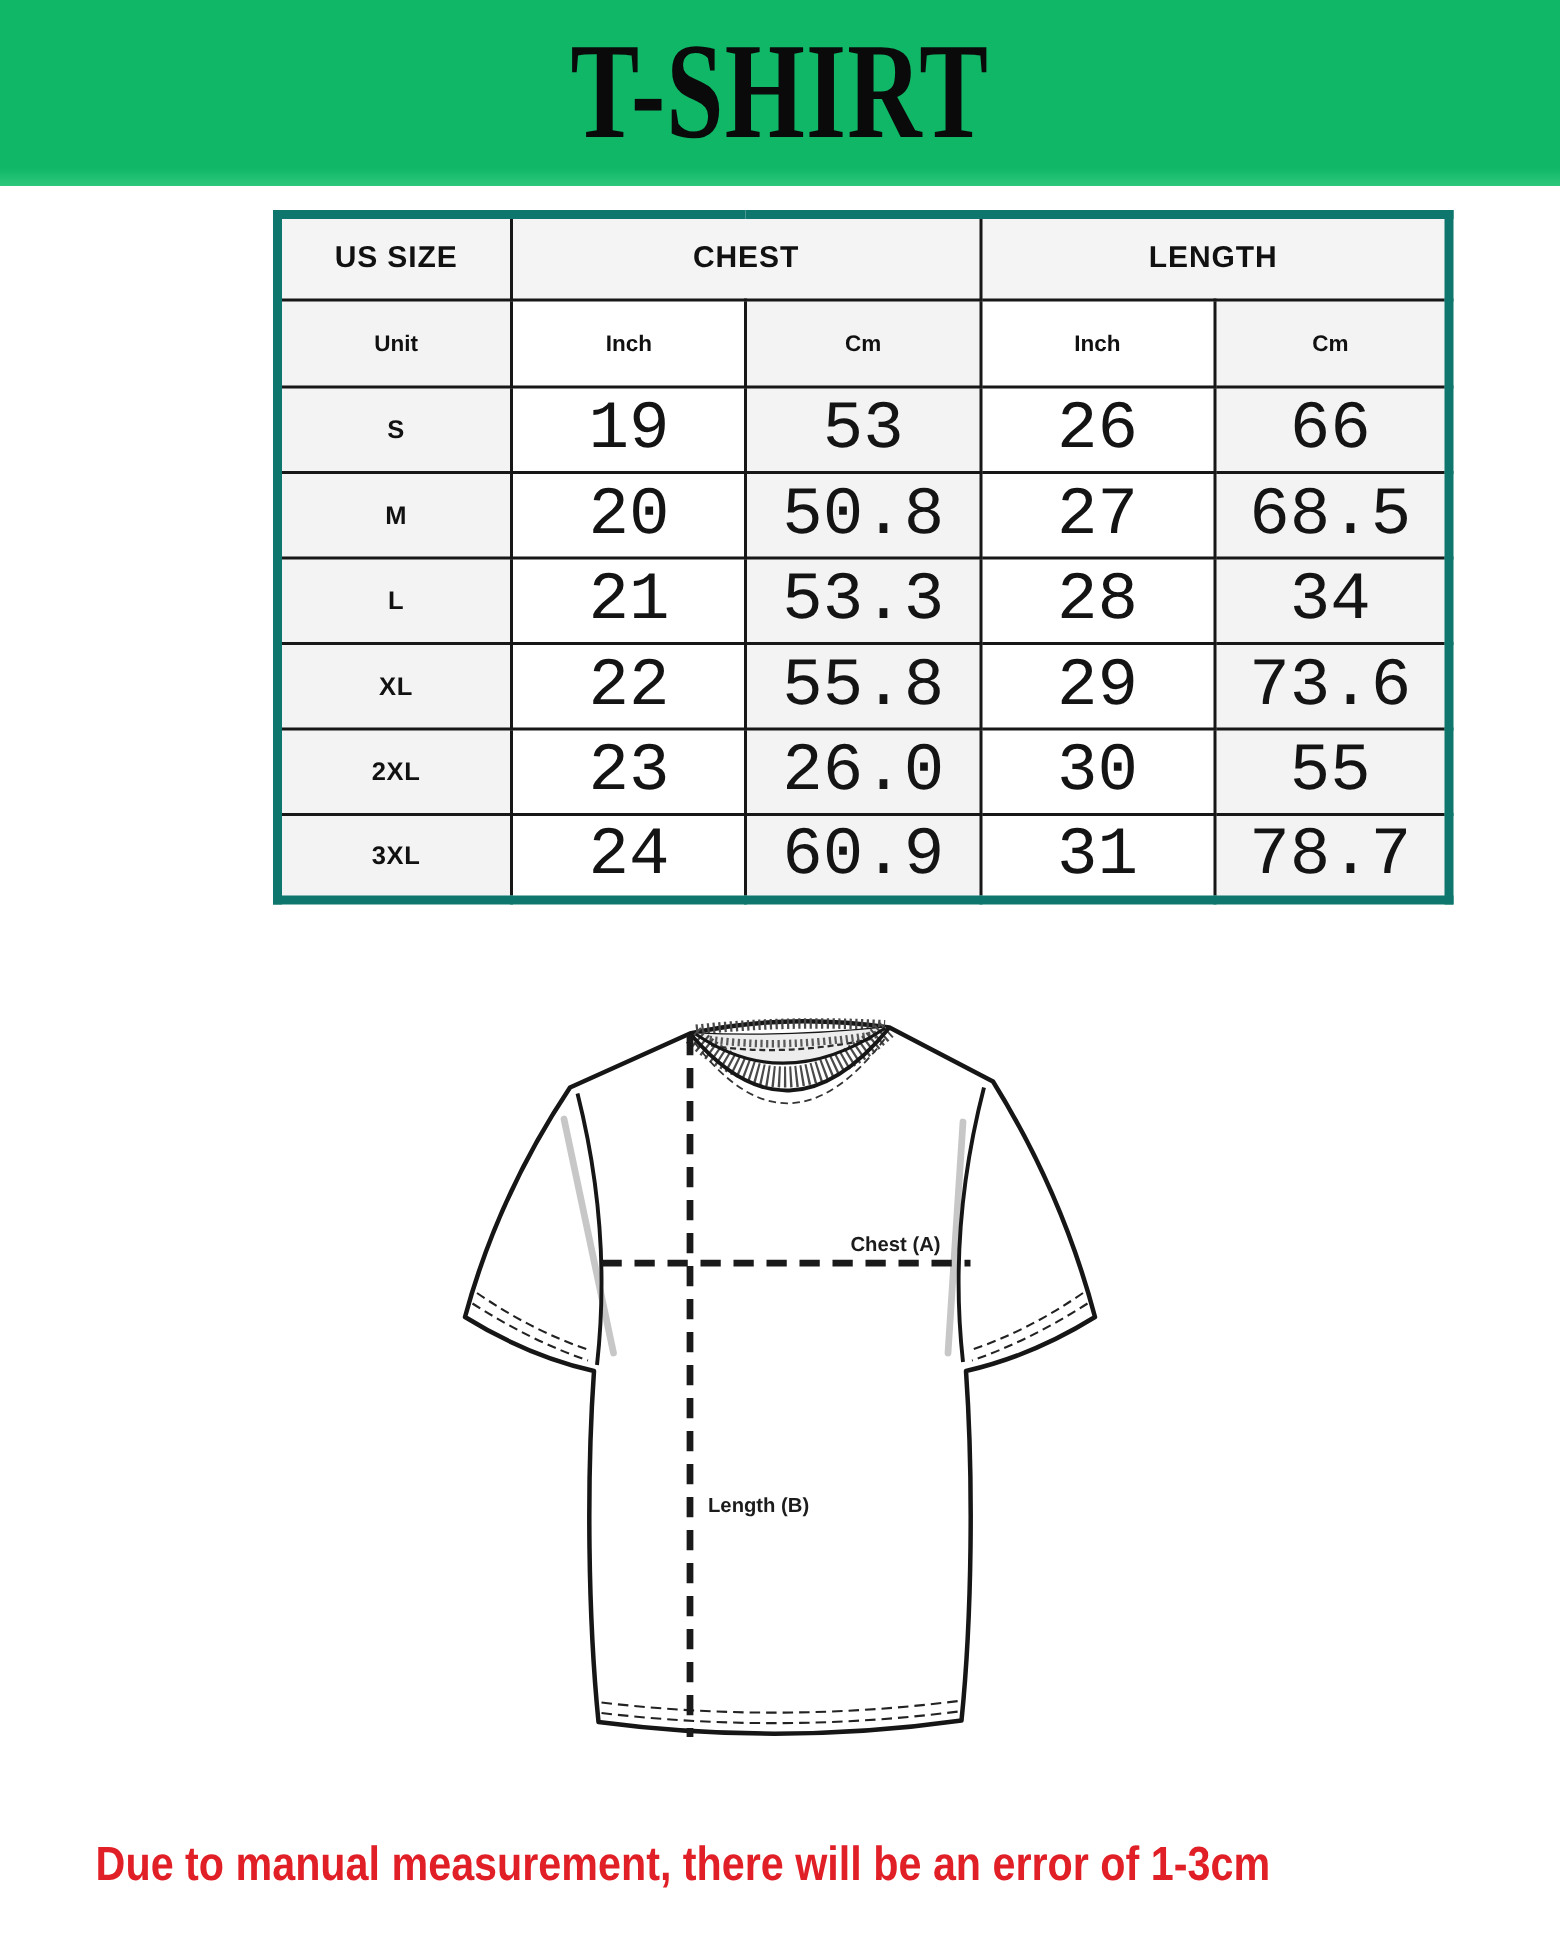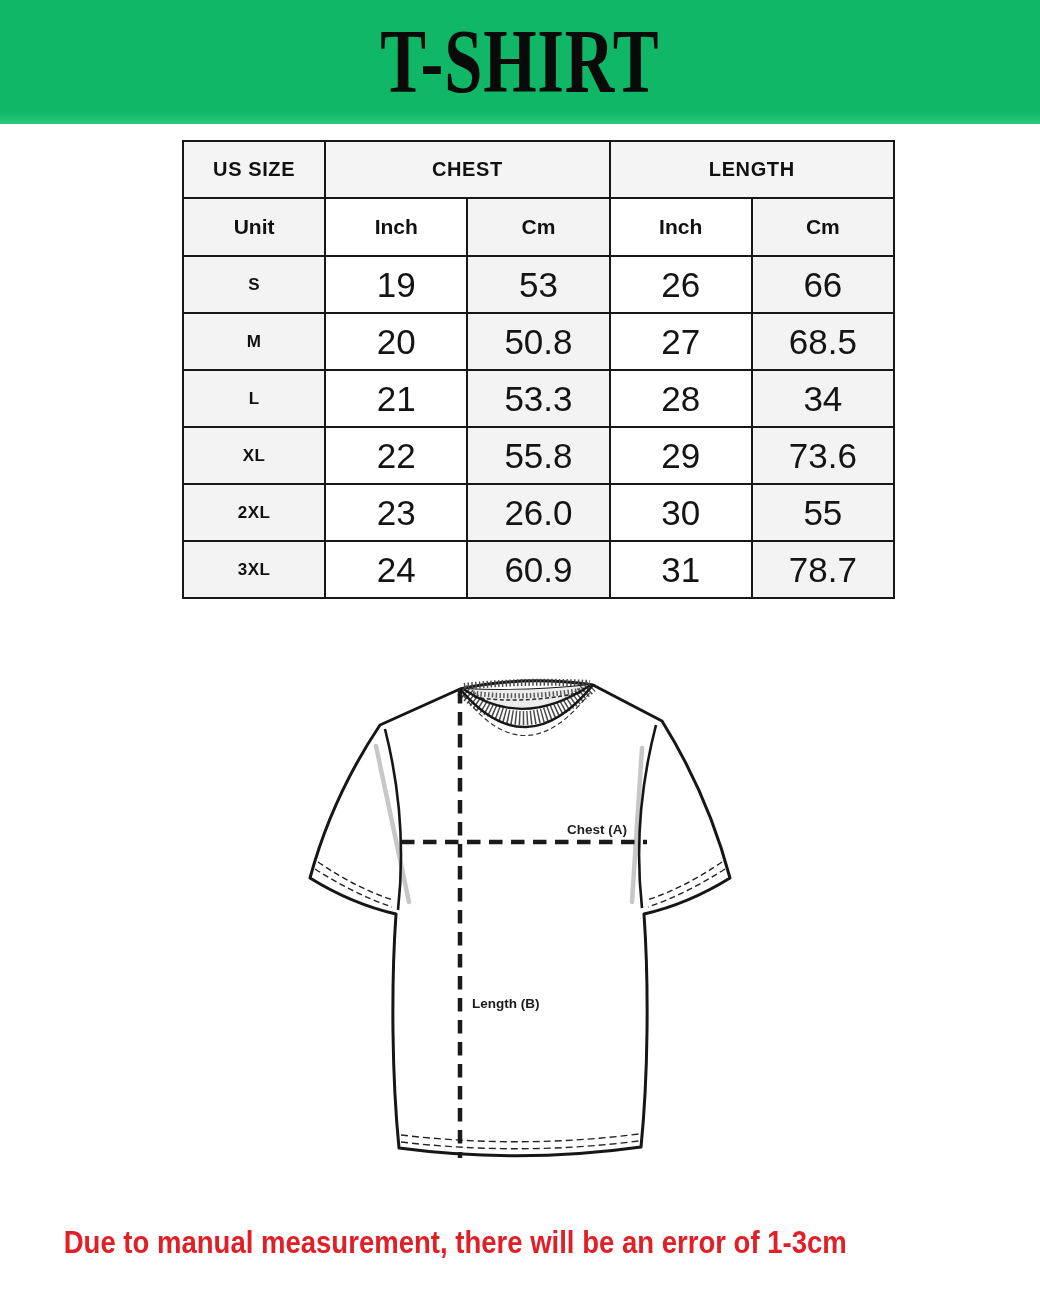--- a/index.html
+++ b/index.html
@@ -15,37 +15,37 @@
   .banner h1 {
     font-family: "Liberation Serif", serif;
     font-size: 88px; font-weight: bold; color: #0a0a0a;
     letter-spacing: 1px; line-height: 1;
     transform: scale(0.78, 1.04); transform-origin: center center;
     white-space: nowrap;
   }
 
   
   table.size-table {
-    position: absolute; left: 182px; top: 140px; width: 713px; height: 456px;
+    position: absolute; left: 182px; top: 140px; width: 787px; height: 456px;
     border-collapse: collapse; table-layout: fixed;
-    border: 1px solid #0f766e;
+    border: 6px solid #0f766e;
   }
   .size-table th, .size-table td {
     border: 2px solid #171717; text-align: center; vertical-align: middle;
     background: #ffffff; padding: 0;
   }
   .size-table col { width: 20%; }
   tr.group-row  { height: 57px; }
   tr.unit-row   { height: 58px; }
   tr.data-row   { height: 57px; }
   .group-row th { font-size: 20px; font-weight: bold; letter-spacing: 0.6px; color: #111; background: #f4f4f4; }
-  .unit-row th  { font-size: 21px; font-weight: bold; color: #111; }
+  .unit-row th  { font-size: 15px; font-weight: bold; color: #111; }
   td.size-label { font-size: 17px; font-weight: bold; letter-spacing: 0.5px; color: #111; }
   td.num {
-    font-family: Liberation Sans, sans-serif; font-size: 35px; font-weight: normal;
+    font-family: Liberation Mono, monospace; font-size: 45px; font-weight: normal;
     color: #141414; line-height: 1;
   }
   .cell-gray  { background: #f3f3f3 !important; }
   .cell-white { background: #ffffff !important; }
 
   
   .diagram { position: absolute; left: 270px; top: 650px; width: 500px; height: 530px; }
   .diagram svg { width: 100%; height: 100%; display: block; }
   .diagram text {
     font-family: "Liberation Sans", sans-serif; font-weight: bold;

